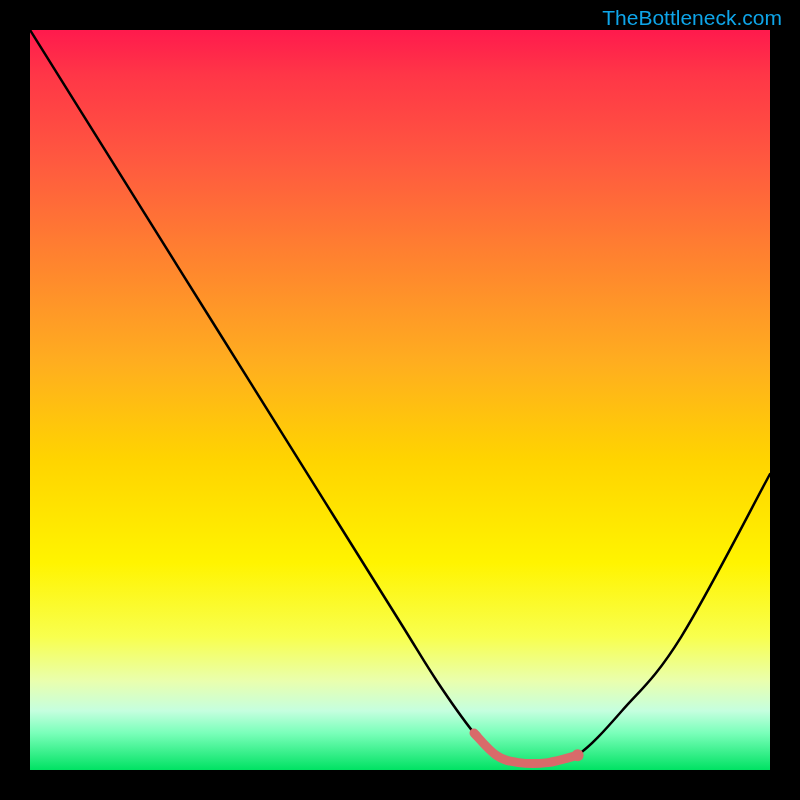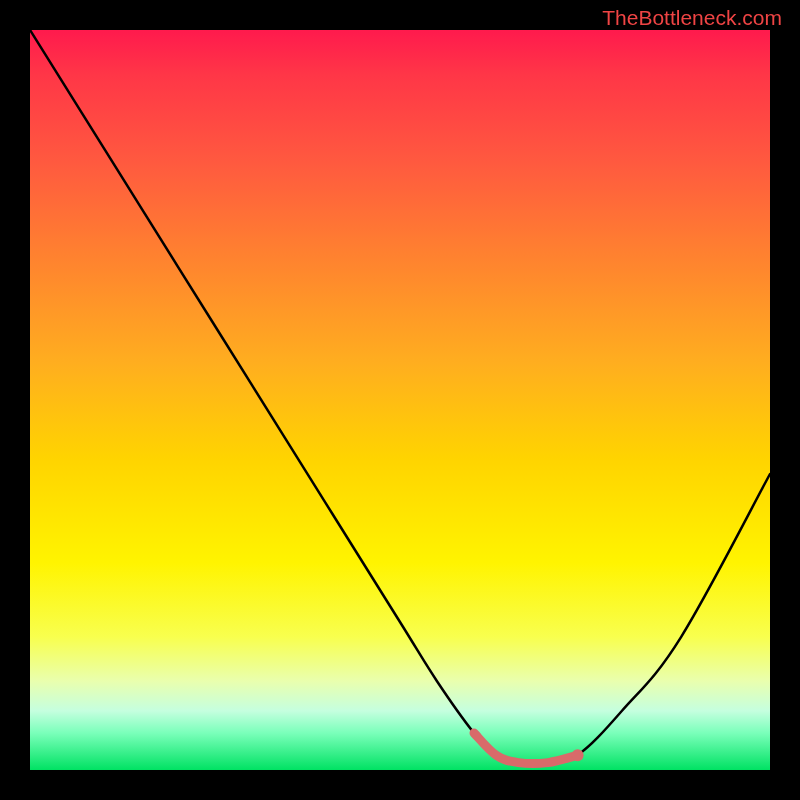--- a/index.html
+++ b/index.html
@@ -8,21 +8,21 @@
     width: 800px;
     height: 800px;
     background: #000;
     position: relative;
     font-family: Arial, sans-serif;
   }
   .watermark {
     position: absolute;
     top: 6px;
     right: 18px;
-    color: #ef4444;
+    color: #0ea5e9;
     font-size: 21px;
     font-weight: 500;
     z-index: 10;
     text-align: right;
   }
   .plot-area {
     position: absolute;
     left: 30px;
     top: 30px;
     width: 740px;

